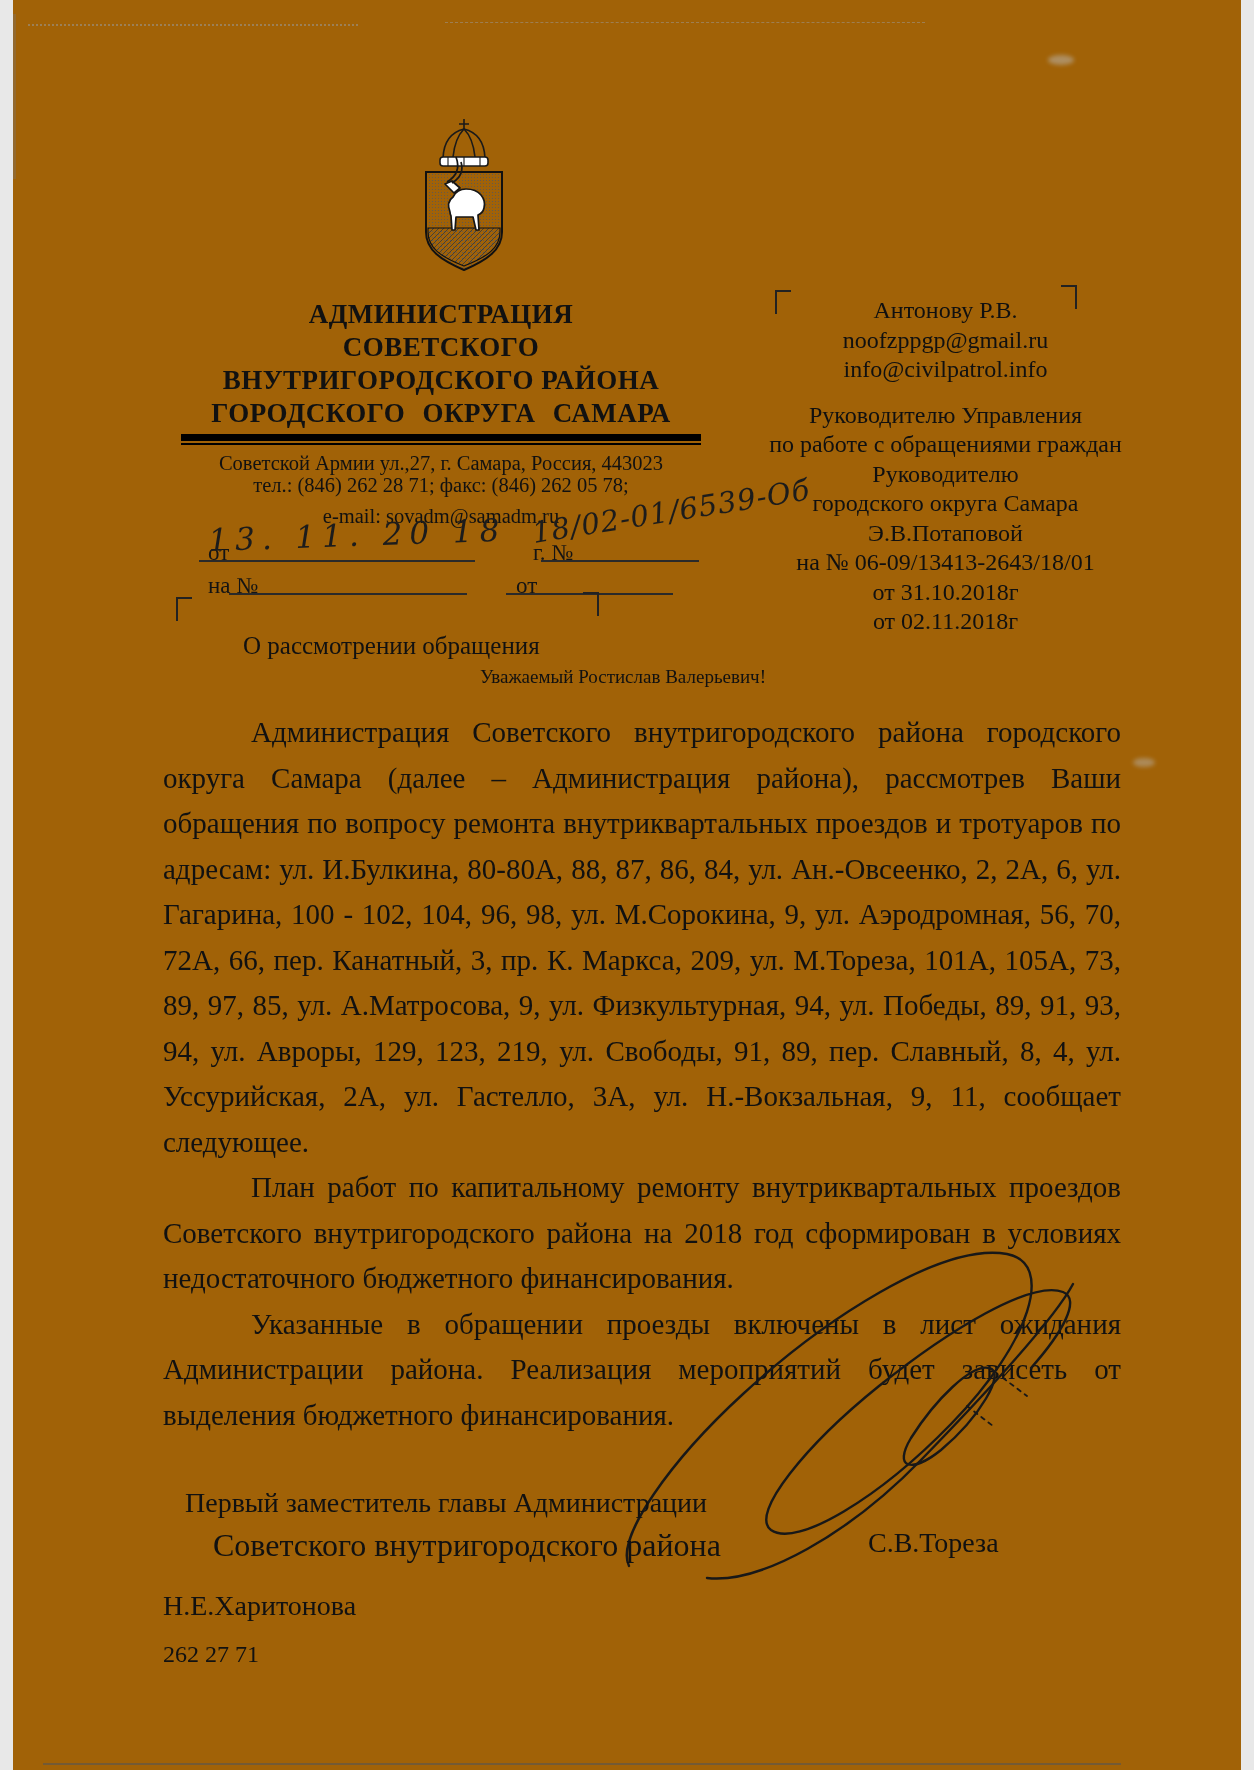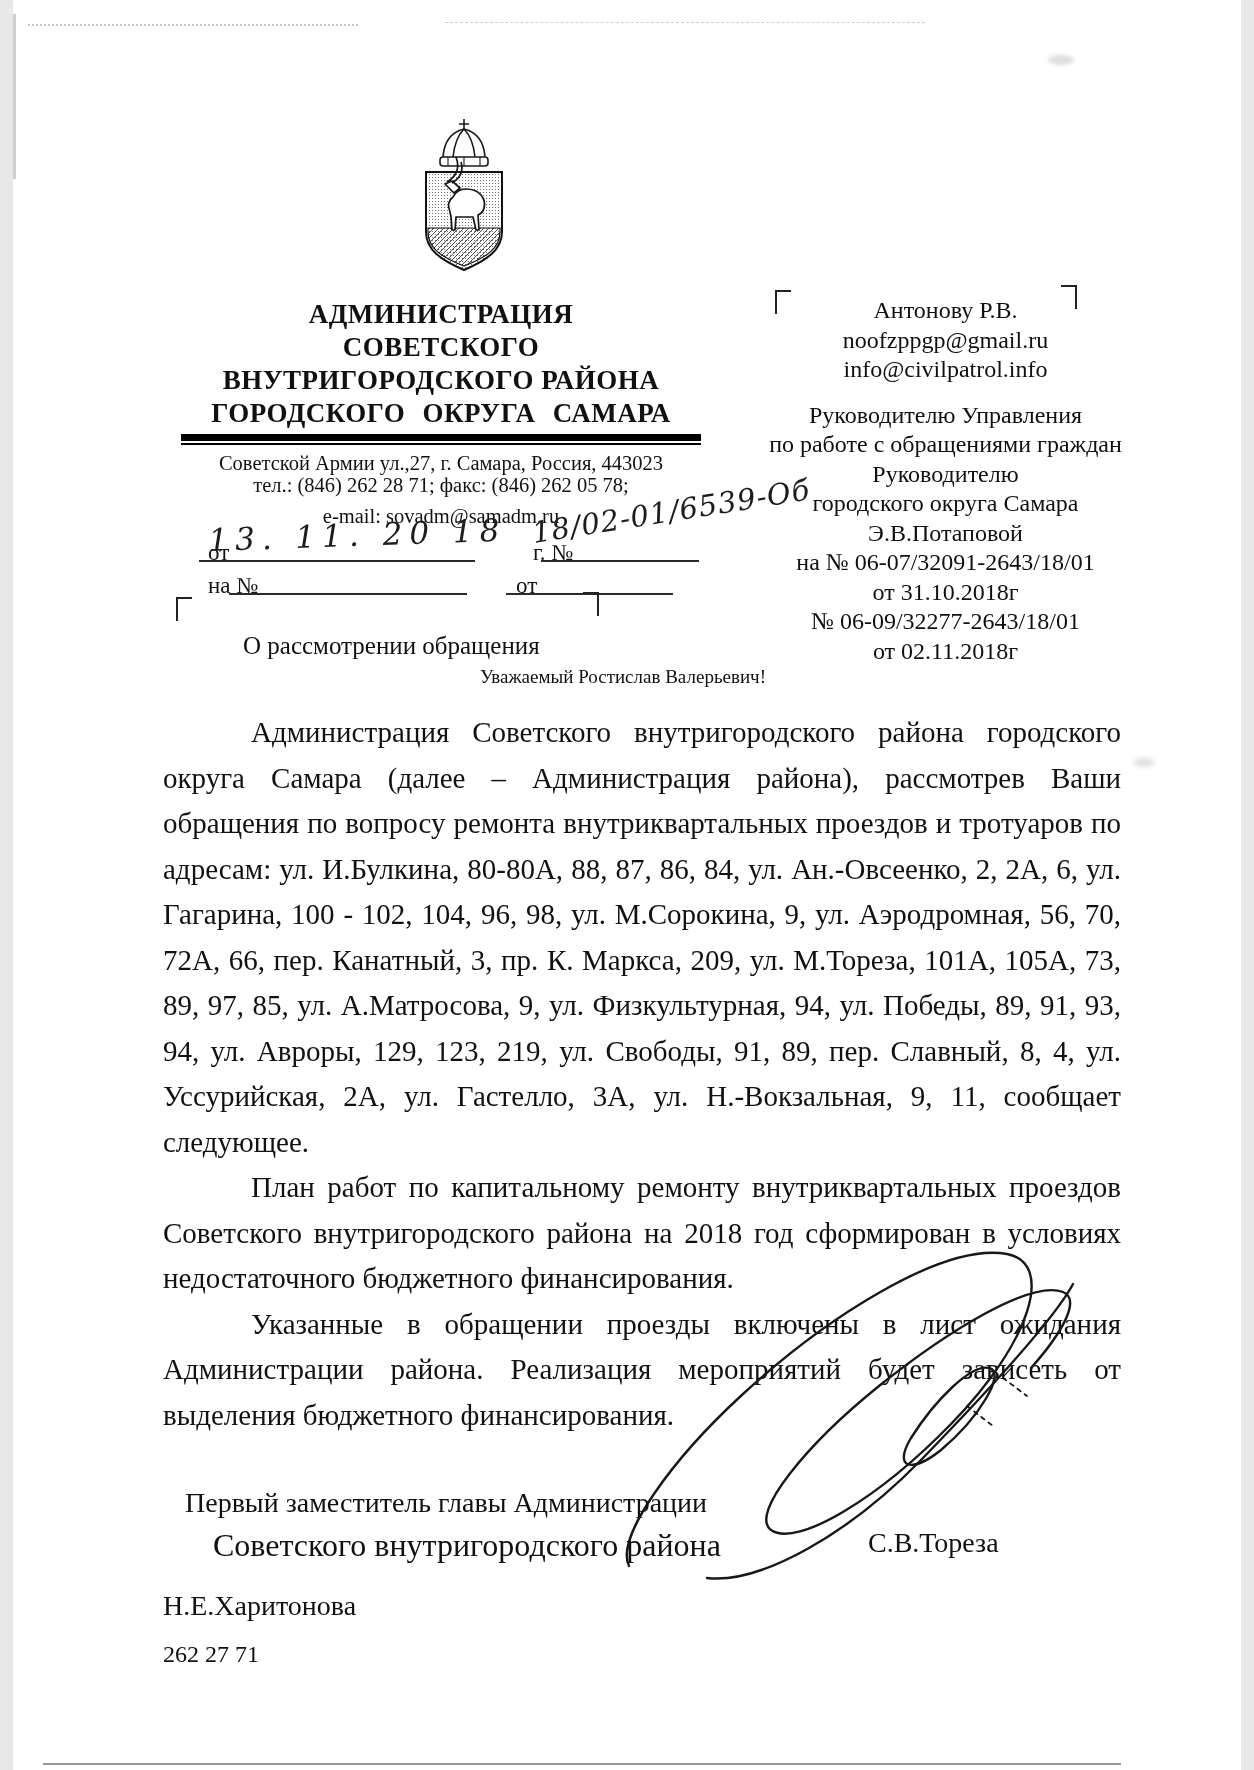--- a/index.html
+++ b/index.html
@@ -1,18 +1,18 @@
 <!DOCTYPE html>
 <html><head>
 <meta charset="utf-8">
 <style>
   html,body { margin:0; padding:0; background:#e8e8e8; }
   .page {
     position:relative; width:1228px; height:1770px; margin:0 auto;
-    background:#ffffff; overflow:hidden;
+    background:#a16207; overflow:hidden;
     font-family:"Liberation Serif", serif; color:#111;
   }
   
   .art { position:absolute; pointer-events:none; }
   
   .emblem { position:absolute; left:403px; top:116px; width:96px; height:166px; }
   
   .left-col { position:absolute; left:168px; top:298px; width:520px; text-align:center; }
   .org-line { font-weight:bold; font-size:27px; line-height:33px; letter-spacing:.5px; white-space:nowrap; }
   .org-line.ws { word-spacing:10px; }
@@ -123,23 +123,22 @@
   <div class="right-col">
     <div>Антонову Р.В.</div>
     <div>noofzppgp@gmail.ru</div>
     <div>info@civilpatrol.info</div>
     <div class="gap"></div>
     <div>Руководителю Управления</div>
     <div>по работе с обращениями граждан</div>
     <div>Руководителю</div>
     <div>городского округа Самара</div>
     <div>Э.В.Потаповой</div>
-    <div>на № 06-07/32091-2643/18/01</div>
+    <div>на № 06-09/13413-2643/18/01</div>
     <div>от 31.10.2018г</div>
-    <div>№ 06-09/32277-2643/18/01</div>
     <div>от 02.11.2018г</div>
   </div>
 
   <div class="salutation">Уважаемый Ростислав Валерьевич!</div>
   <div class="body-text">
     <p>Администрация Советского внутригородского района городского округа Самара (далее – Администрация района), рассмотрев Ваши обращения по вопросу ремонта внутриквартальных проездов и тротуаров по адресам: ул. И.Булкина, 80-80А, 88, 87, 86, 84, ул. Ан.-Овсеенко, 2, 2А, 6, ул. Гагарина, 100 - 102, 104, 96, 98, ул. М.Сорокина, 9, ул. Аэродромная, 56, 70, 72А, 66, пер. Канатный, 3, пр. К. Маркса, 209, ул. М.Тореза, 101А, 105А, 73, 89, 97, 85, ул. А.Матросова, 9, ул. Физкультурная, 94, ул. Победы, 89, 91, 93, 94, ул. Авроры, 129, 123, 219, ул. Свободы, 91, 89, пер. Славный, 8, 4, ул. Уссурийская, 2А, ул. Гастелло, 3А, ул. Н.-Вокзальная, 9, 11, сообщает следующее.</p>
     <p>План работ по капитальному ремонту внутриквартальных проездов Советского внутригородского района на 2018 год сформирован в условиях недостаточного бюджетного финансирования.</p>
     <p>Указанные в обращении проезды включены в лист ожидания Администрации района. Реализация мероприятий будет зависеть от выделения бюджетного финансирования.</p>
   </div>
 

